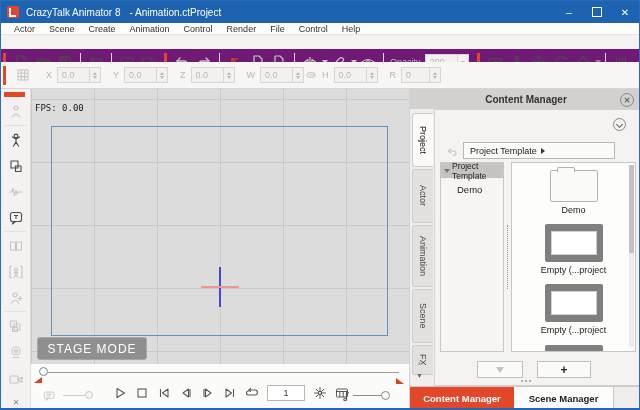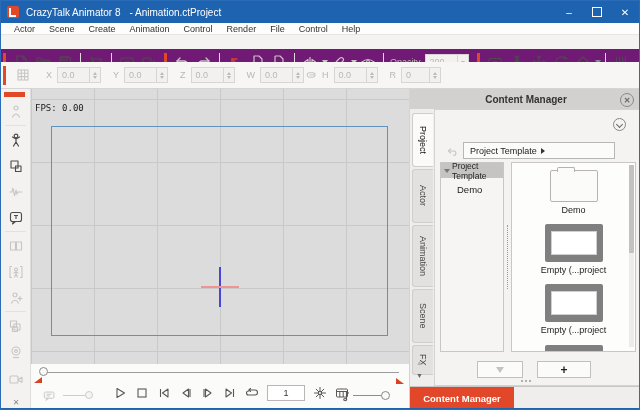--- a/index.html
+++ b/index.html
@@ -438,20 +438,21 @@
           </svg>
         </span>
       <span class="ic dis sb-ic" style="top:302px;font-size:8px;color:#8a8886">✕</span>
     </div>
 
     <div class="abs canvas">
       <div class="abs fps">FPS: 0.00</div>
       <div class="abs stage-rect"></div>
       <div class="abs axis-v"></div>
       <div class="abs axis-h"></div>
+      <div class="abs stage-badge">STAGE MODE</div>
     </div>
 
     <div class="abs transport">
       <div class="abs t-line"></div>
       <div class="abs t-handle"></div>
       <div class="abs t-mk-l"></div>
       <div class="abs t-mk-r"></div>
       <span class="ic dis ic14 abs t-bub" style="width:18px;height:18px">
           <svg viewBox="0 0 16 16" fill="none" stroke="currentColor" stroke-width="1.1" stroke-linejoin="round">
             <rect x="1.5" y="3.5" width="11" height="7" rx="1.5"></rect>
@@ -597,18 +598,19 @@
         <div class="btn-panel btn-add">+</div>
       </div>
 
       <div class="abs grip-dots">
           <i></i>
           <i></i>
           <i></i>
         </div>
       <div class="abs cm-bottabs">
         <div class="bot-tab active">Content Manager</div>
+        <div class="bot-tab idle">Scene Manager</div>
       </div>
     </div>
   </div>
 
   <div class="abs bottomedge"></div>
 </div>
 
 </body></html>

